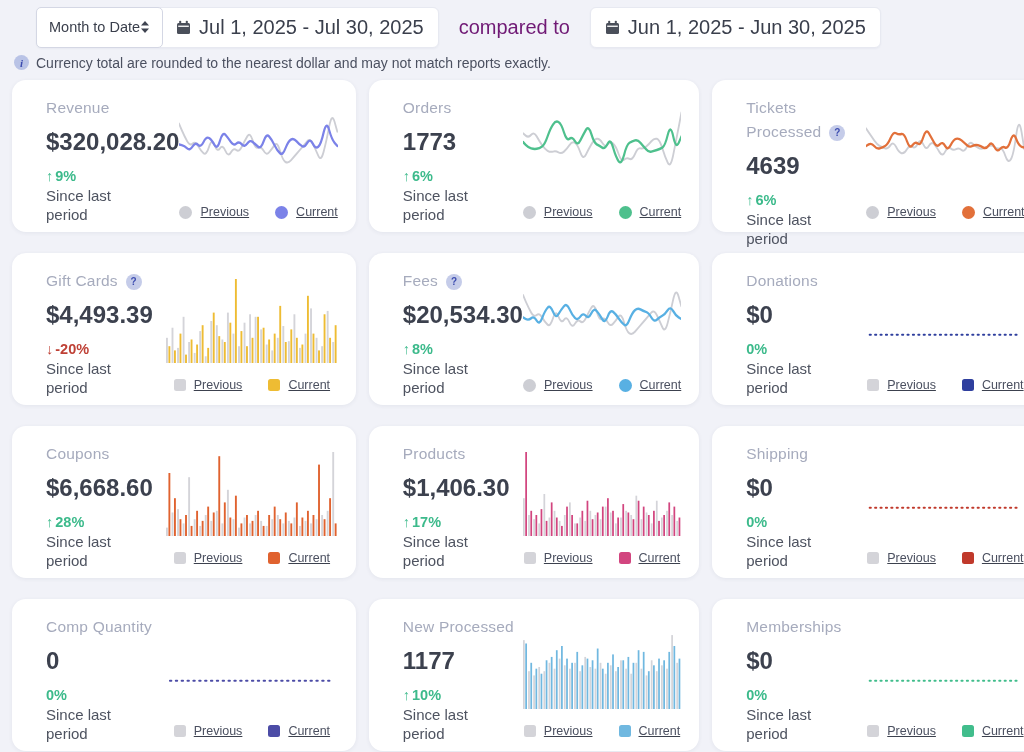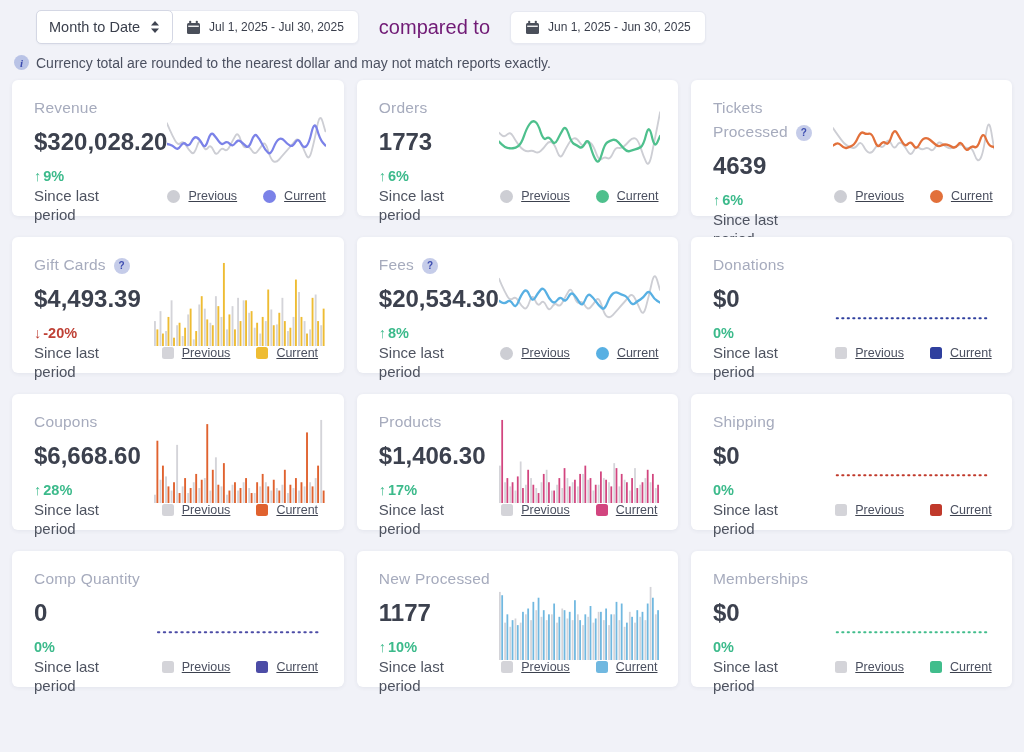--- a/index.html
+++ b/index.html
@@ -13,28 +13,28 @@
   .topbar {
     display:flex; align-items:center;
     padding:8px 12px 0 36px; gap:14px; height:46px;
   }
   .ctl-group {
     display:flex; align-items:stretch; background:#fff;
     border:1px solid #e7e9f1; border-radius:6px;
     box-shadow:0 1px 2px rgba(60,70,110,.05);
   }
   .ctl-select {
-    display:flex; align-items:center; gap:10px;
+    display:flex; align-items:center; 
     border:1px solid #d4d7e4; border-radius:5px;
     margin:-1px; padding:8px 12px; background:#fff;
     font-size:14.5px; color:#3a3f4c; cursor:pointer;
   }
   .ctl-date {
     display:flex; align-items:center; gap:8px;
-    padding:8px 14px; font-size:12px; color:#3a3f4c; cursor:pointer;
+    padding:8px 14px; font-size:20px; color:#3a3f4c; cursor:pointer;
     white-space:nowrap;
   }
   .compared-to { font-size:20px; color:#701a75; padding:0 6px; }
   
   .notice {
     display:flex; align-items:center; gap:7px;
     padding:7px 12px 0 14px; font-size:14px; color:#4b5060; height:26px;
   }
   .info-badge {
     width:15px; height:15px; border-radius:50%;
@@ -42,23 +42,23 @@
     font-family:"Liberation Serif", serif; font-style:italic; font-weight:bold;
     font-size:11px; display:flex; align-items:center; justify-content:center;
     flex:0 0 15px;
   }
   
   .grid {
     display:grid; grid-template-columns:repeat(3,1fr);
     gap:21px 13px; padding:8px 12px 0 12px;
   }
   .card {
-    background:#fff; border-radius:6px; height:136px;
+    background:#fff; border-radius:14px; height:152px;
     box-shadow:0 1px 4px rgba(40,50,90,.07);
-    padding:16px 18px 12px 22px;
+    padding:16px 18px 12px 34px;
     display:flex;
   }
   .card-left { flex:0 0 120px; display:flex; flex-direction:column; }
   .card-title {
     font-size:15.5px; color:#a6abbd; letter-spacing:.2px; line-height:1.55;
   }
   .help-badge {
     display:inline-flex; width:16px; height:16px; border-radius:50%;
     background:#c5cce9; color:#3d4db0; font-size:10px; font-weight:bold;
     align-items:center; justify-content:center; vertical-align:middle;

